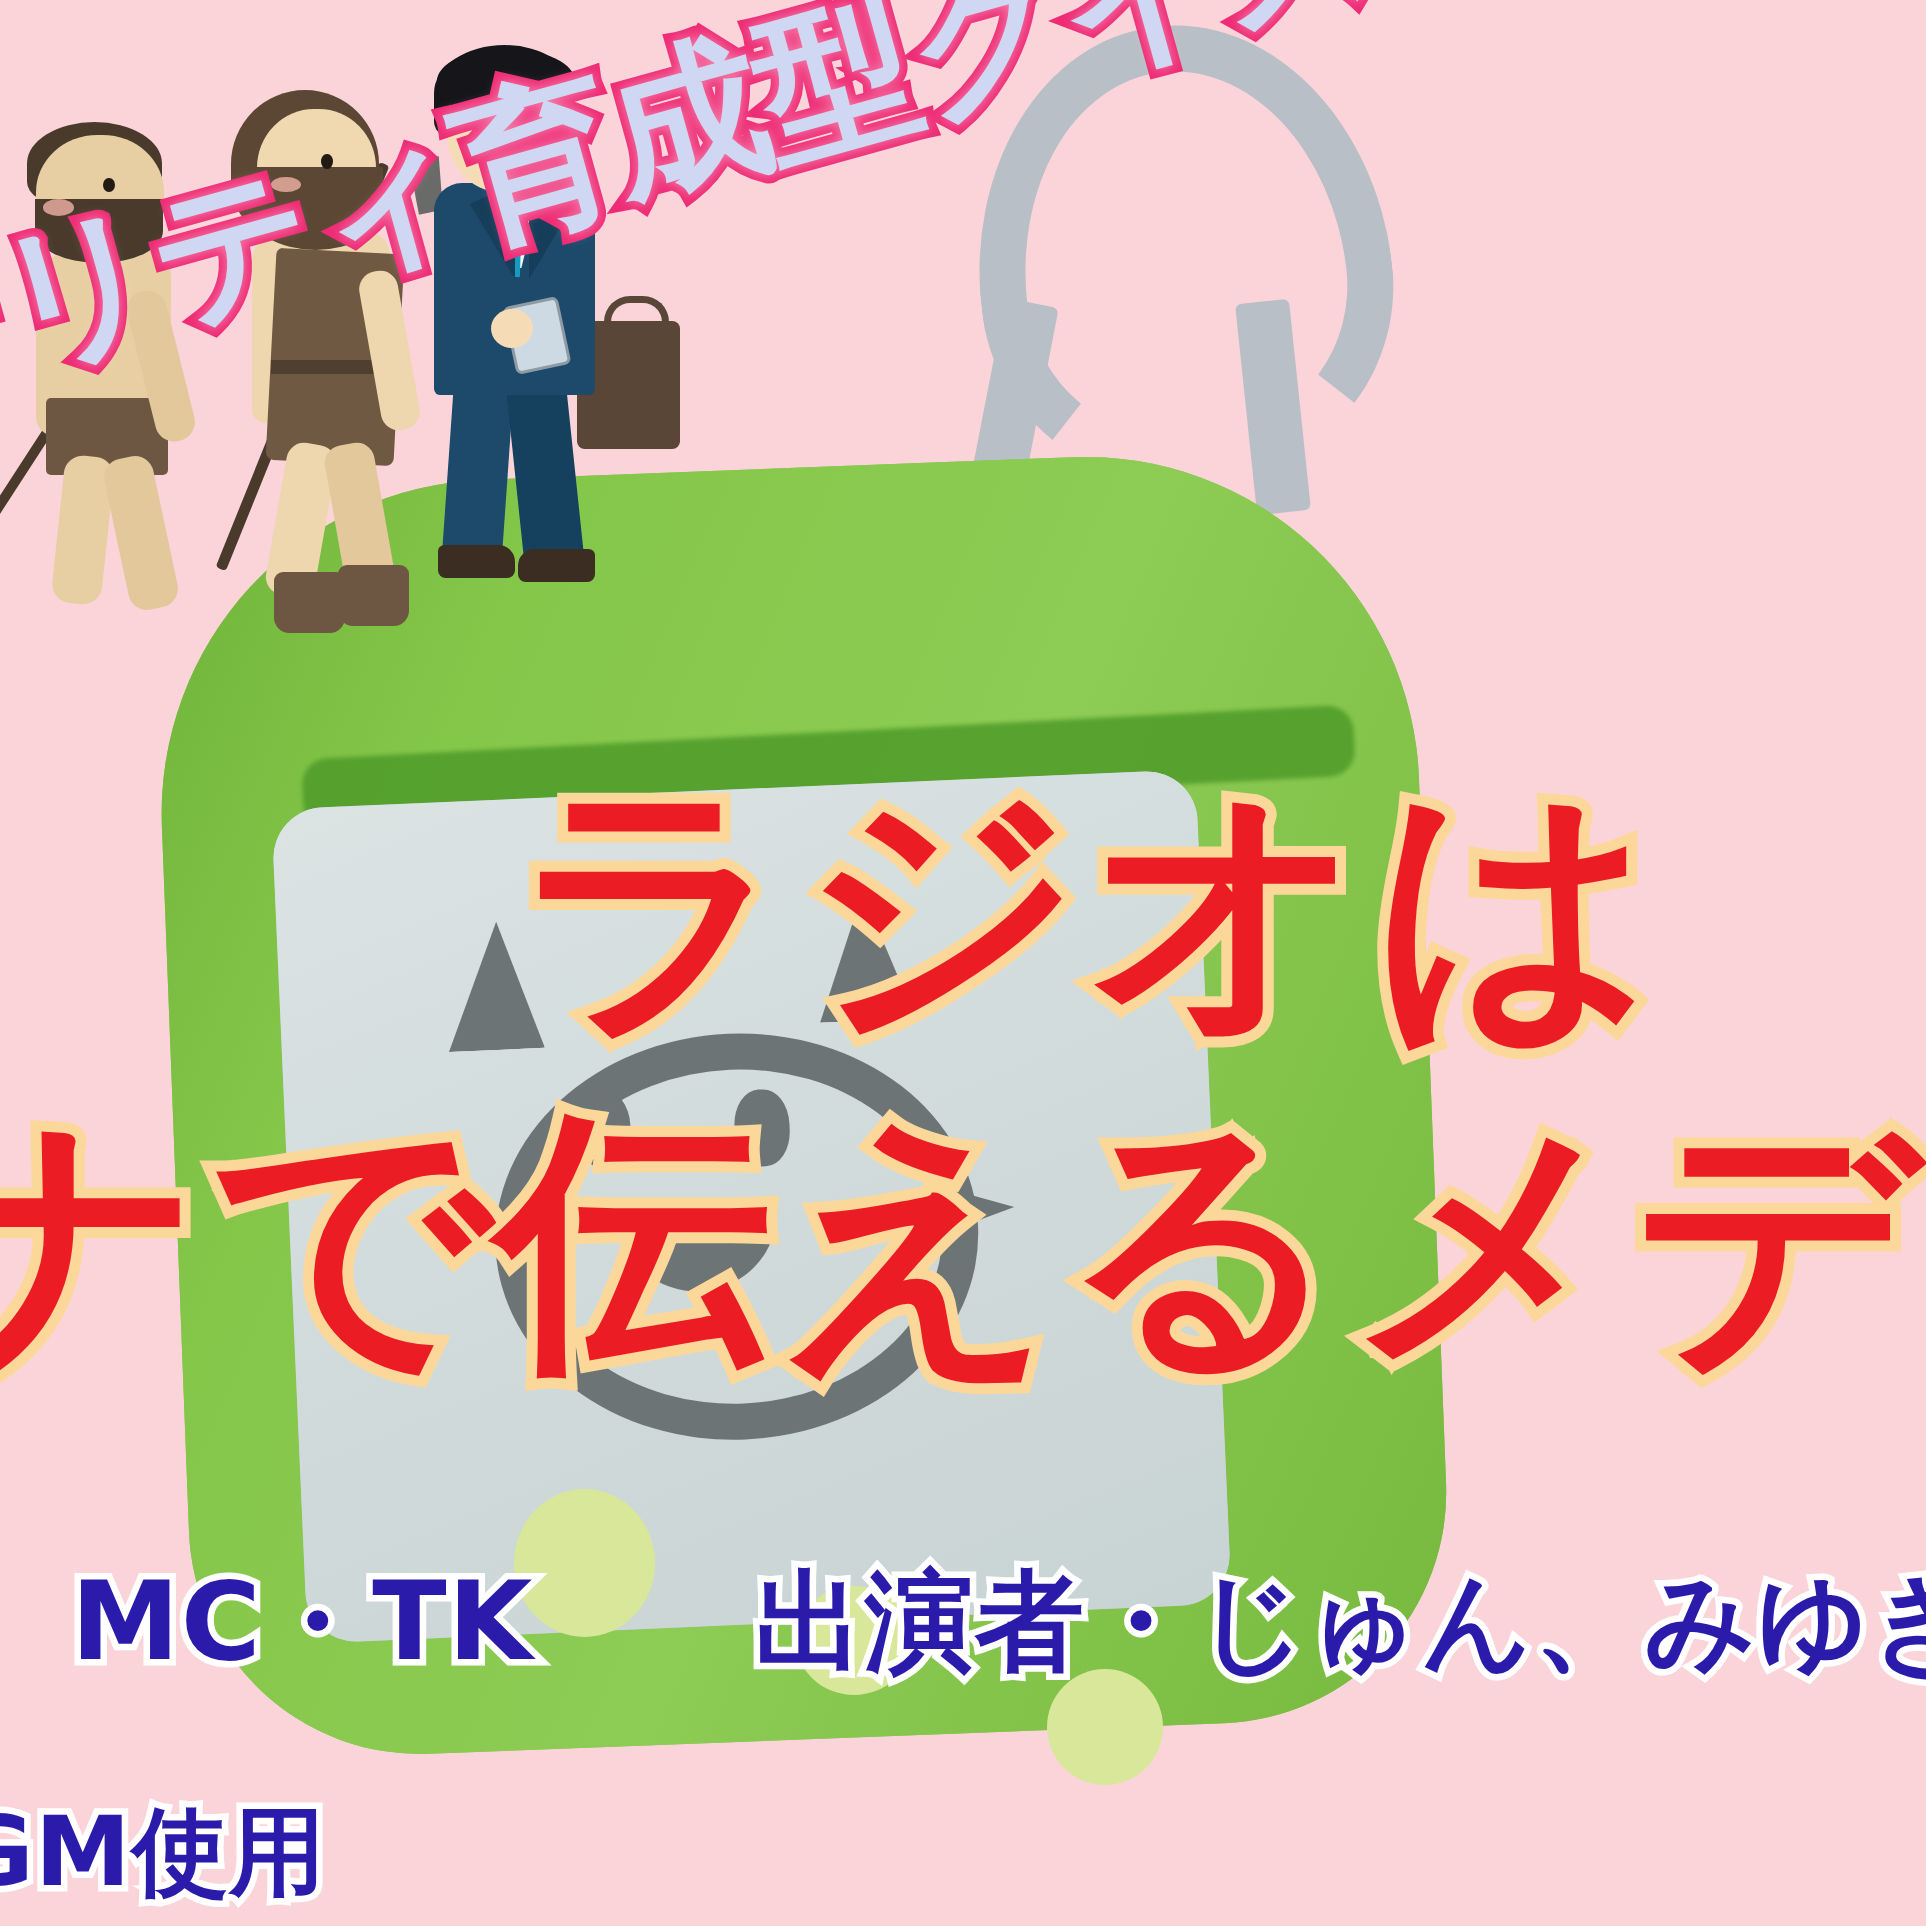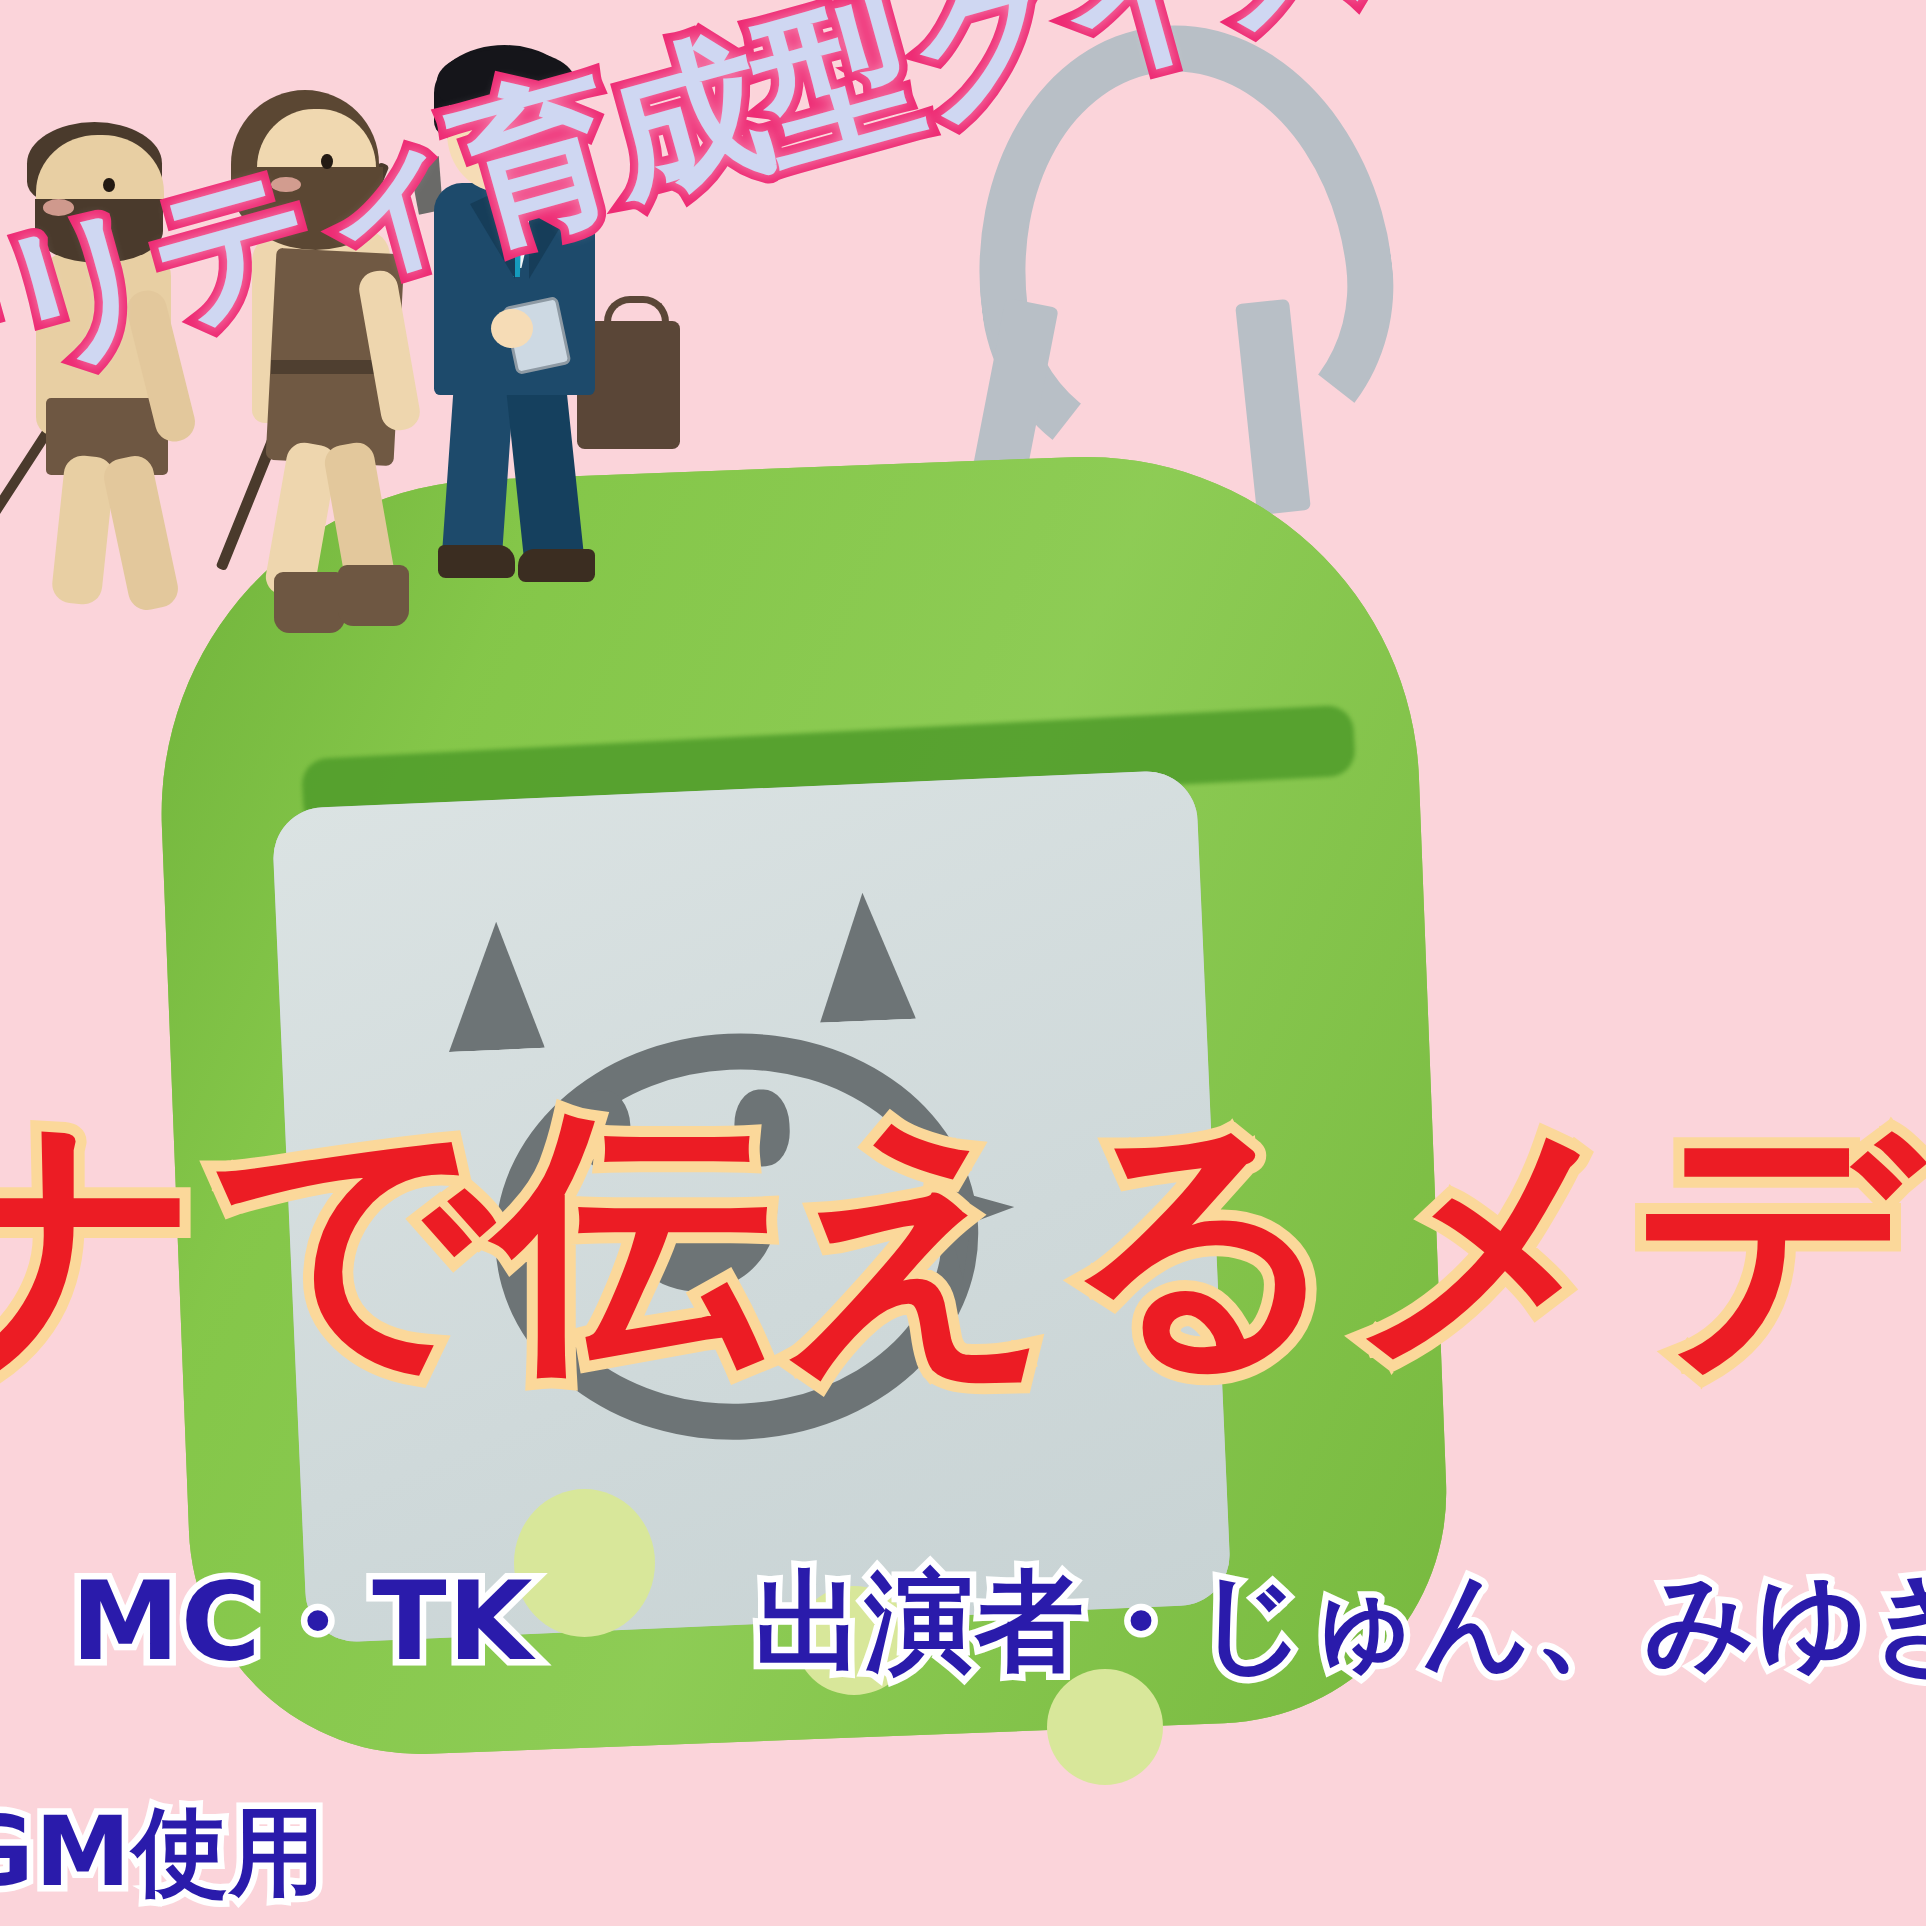--- a/index.html
+++ b/index.html
@@ -253,20 +253,21 @@
       <div class="eye1"></div>
       <div class="eye2"></div>
       <div class="cheek"></div>
       <div class="mouth"></div>
     </div>
 
   </div>
 
   <div class="pinktitle">ーリティ育成型クイズ！</div>
 
+  <div class="redline redline1">ラジオは</div>
 
   <div class="redline redline2">ナで伝えるメディ</div>
 
   <div class="bluetext credits">MC・TK　　出演者・じゅん、みゆき</div>
 
   <div class="bluetext bgm">GM使用</div>
 
 </div>
 
 

